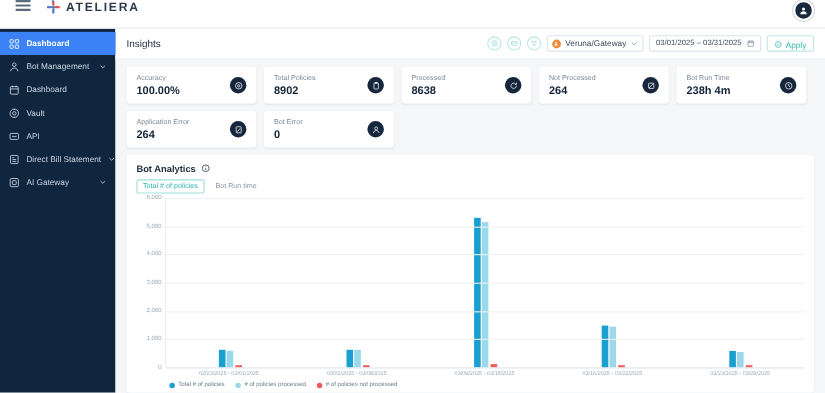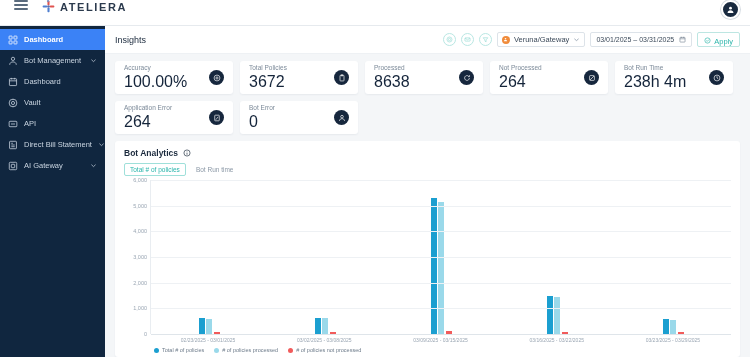--- a/index.html
+++ b/index.html
@@ -77,21 +77,21 @@
   
   .kpi-wrap { padding:7px 10px 0 10px; }
   .kpi-row { display:flex; gap:7px; margin-bottom:7px; }
   .kpi-card {
     background:#fff; border-radius:3px; height:33px; flex:0 0 118px;
     display:flex; align-items:center; justify-content:space-between;
     padding:0 9px; box-shadow:0 1px 2px rgba(20,40,70,.06);
   }
   .kpi-texts { display:flex; flex-direction:column; gap:2px; }
   .kpi-label { font-size:6.5px; color:#7c8a99; }
-  .kpi-value { font-size:16px; font-weight:400; color:#14243a; }
+  .kpi-value { font-size:10px; font-weight:700; color:#14243a; }
   .kpi-ico {
     width:15px; height:15px; border-radius:50%; background:#16273d;
     display:flex; align-items:center; justify-content:center; flex:0 0 15px;
   }
 
   
   .chart-panel {
     background:#fff; margin:0 10px 0 10px; border-radius:3px; flex:1;
     box-shadow:0 1px 2px rgba(20,40,70,.06); padding:7px 9px 4px 9px;
     display:flex; flex-direction:column; min-height:0;
@@ -335,21 +335,21 @@
               <svg viewBox="0 0 12 12" width="8" height="8" fill="none" stroke="#fff" stroke-width="1">
                   <circle cx="6" cy="6" r="4.4"></circle>
                   <circle cx="6" cy="6" r="1.6"></circle>
                 </svg>
             </span>
           </div>
 
           <div class="kpi-card">
             <div class="kpi-texts">
               <span class="kpi-label">Total Policies</span>
-              <span class="kpi-value">3672</span>
+              <span class="kpi-value">8902</span>
             </div>
             <span class="kpi-ico">
               <svg viewBox="0 0 12 12" width="8" height="8" fill="none" stroke="#fff" stroke-width="1">
                   <rect x="3" y="2" width="6" height="8.4" rx="0.8"></rect>
                   <path d="M4.8 1.2h2.4v1.6H4.8z"></path>
                 </svg>
             </span>
           </div>
 
           <div class="kpi-card">

